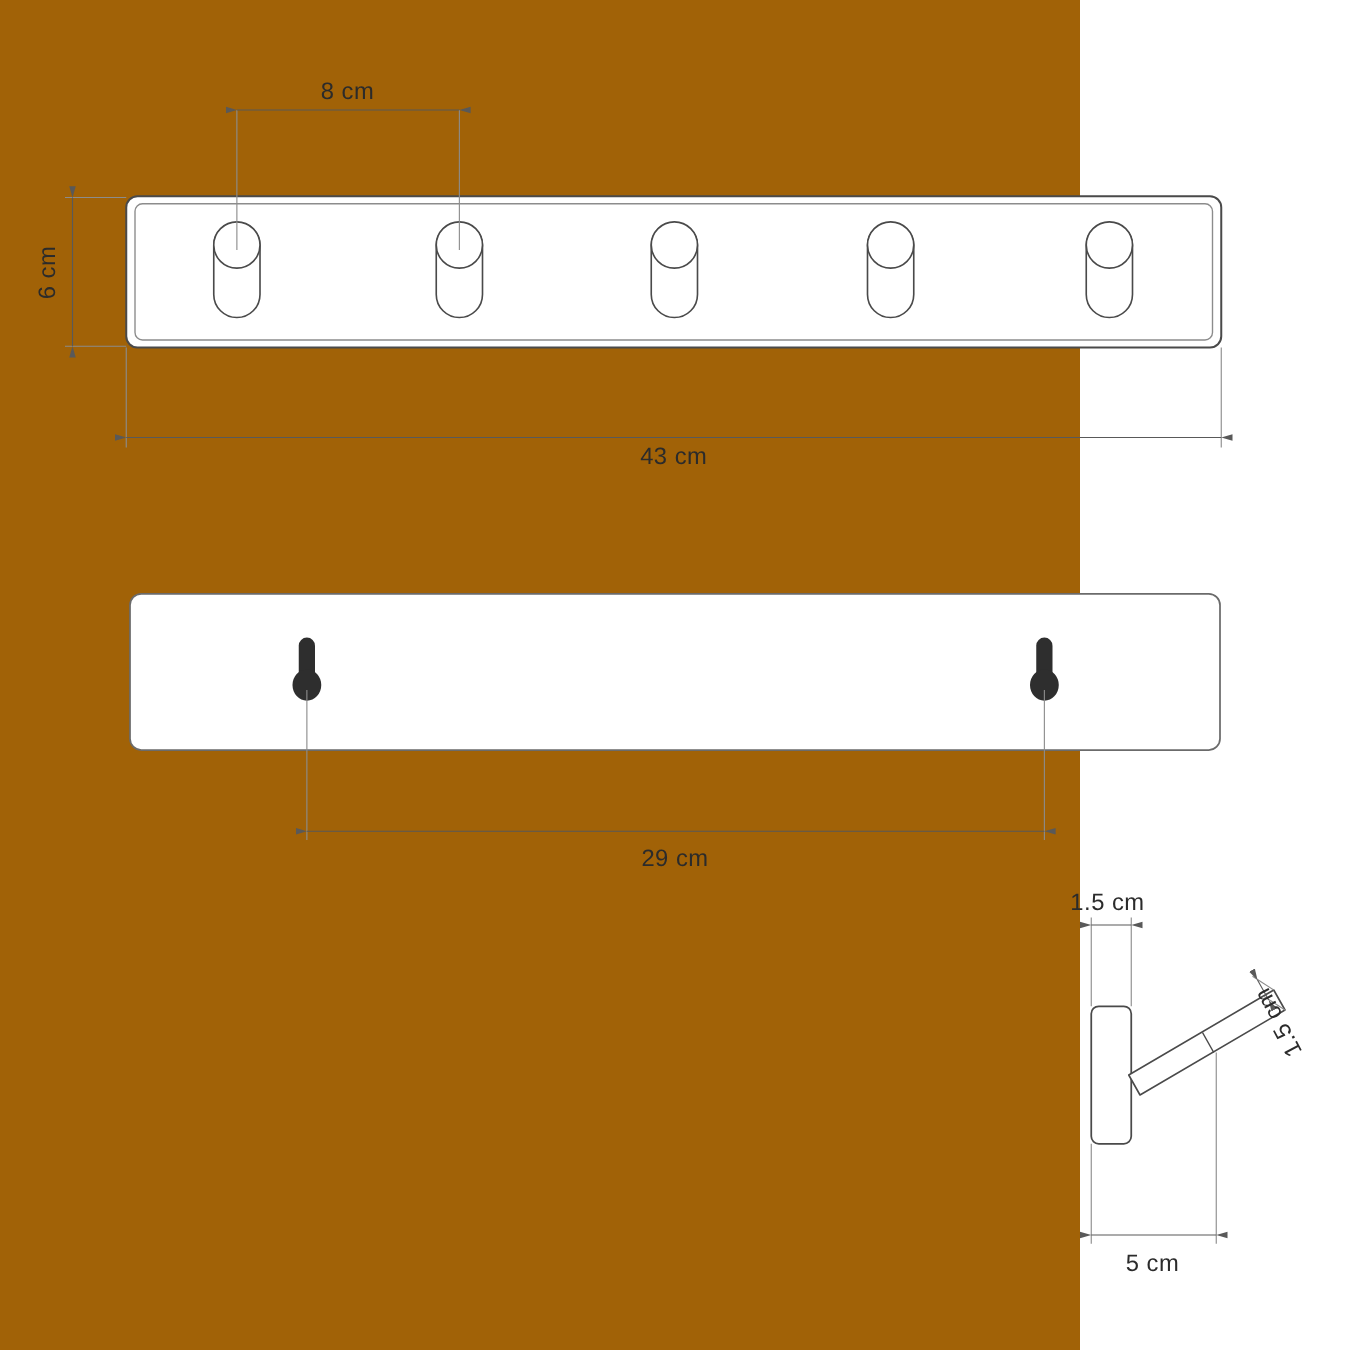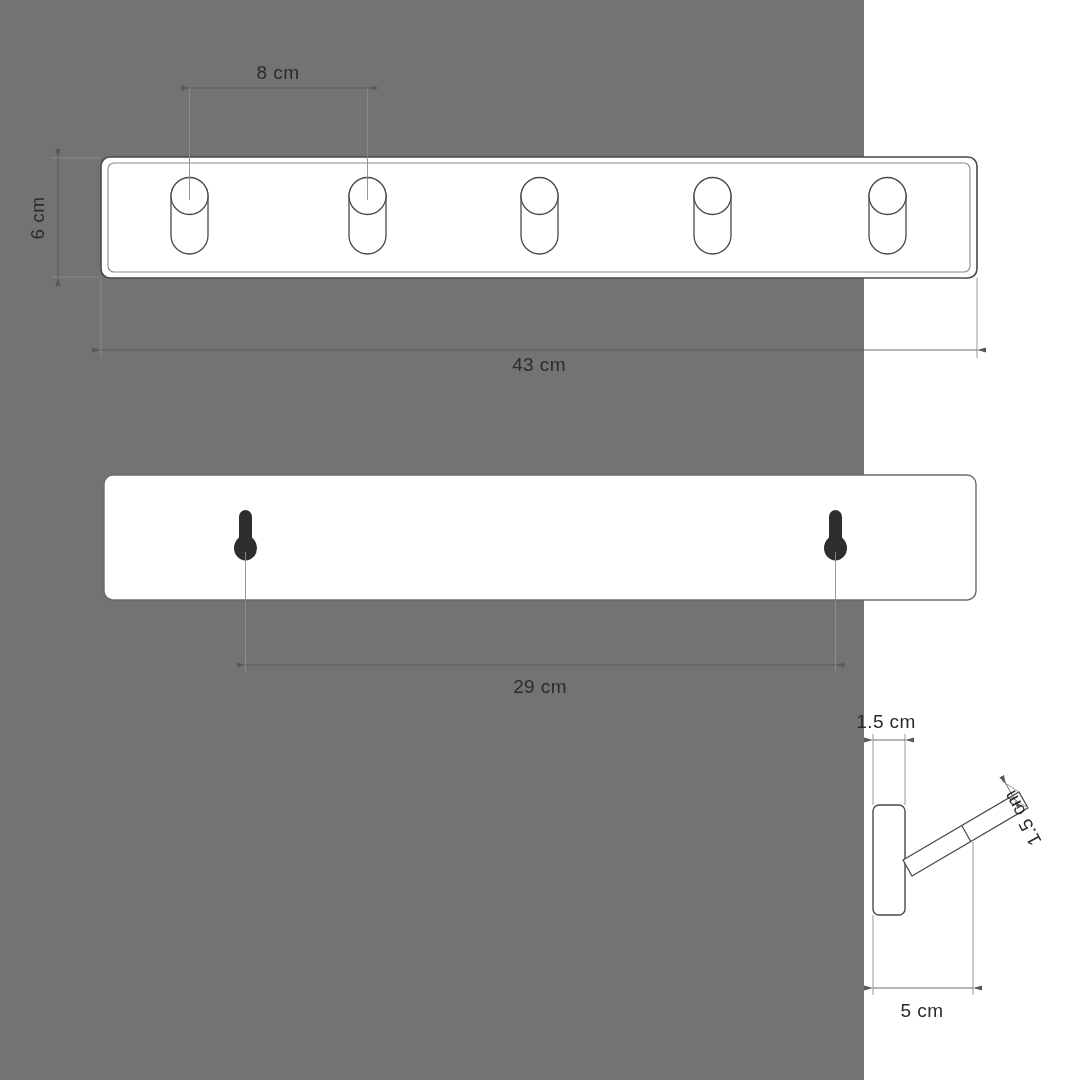--- a/index.html
+++ b/index.html
@@ -5,21 +5,21 @@
   * { margin:0; padding:0; box-sizing:border-box; }
   html, body {
     width:1080px; height:1080px;
     background:#ffffff;
     font-family:"Liberation Sans", sans-serif;
     overflow:hidden;
   }
   #stage {
     position:relative;
     width:864px; height:1080px;
-    background:#737373;
+    background:#a16207;
   }
   svg.drawing {
     position:absolute; left:0; top:0;
     width:1080px; height:1080px;
     display:block;
   }
   .dimtext {
     font-family:"Liberation Sans", sans-serif;
     fill:#2b2b2b;
     font-size:19px;

